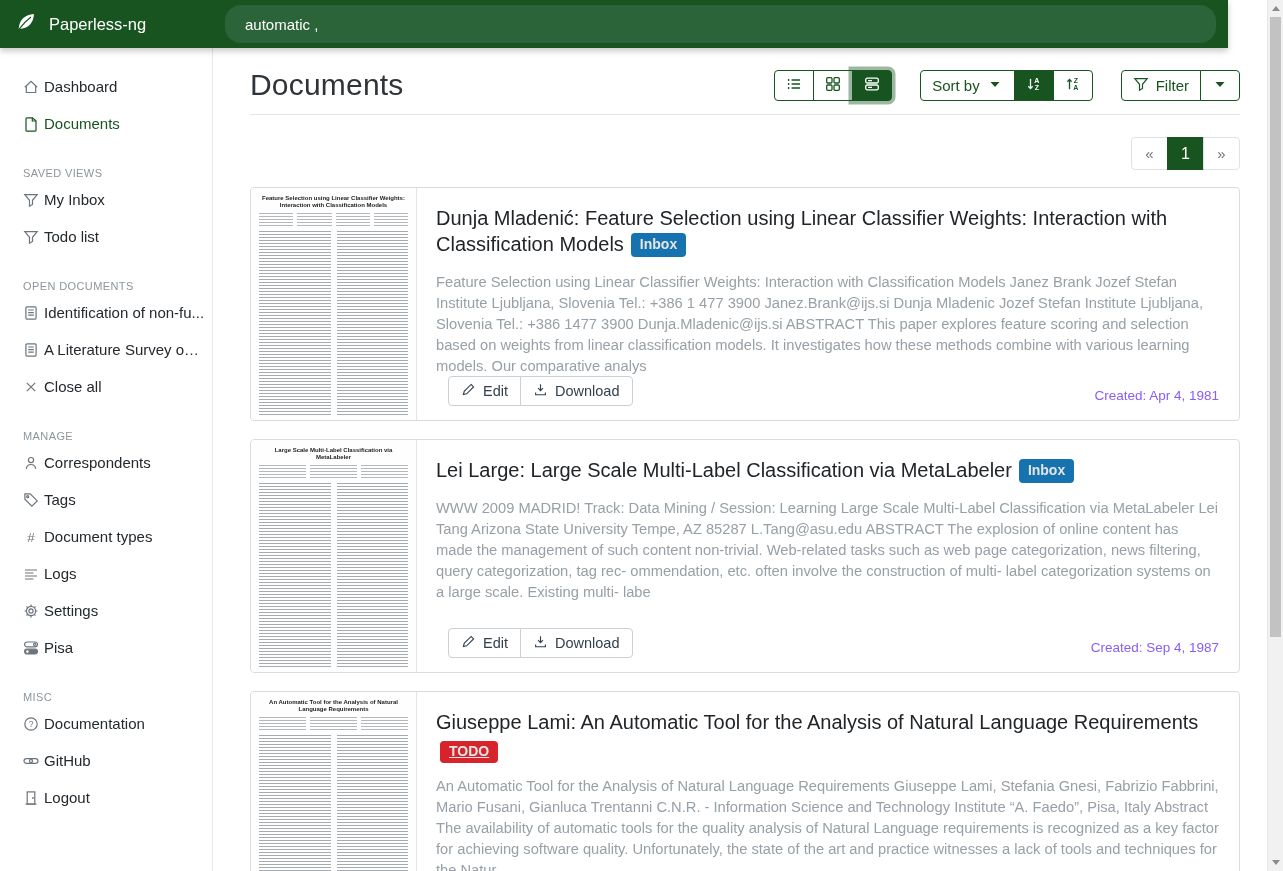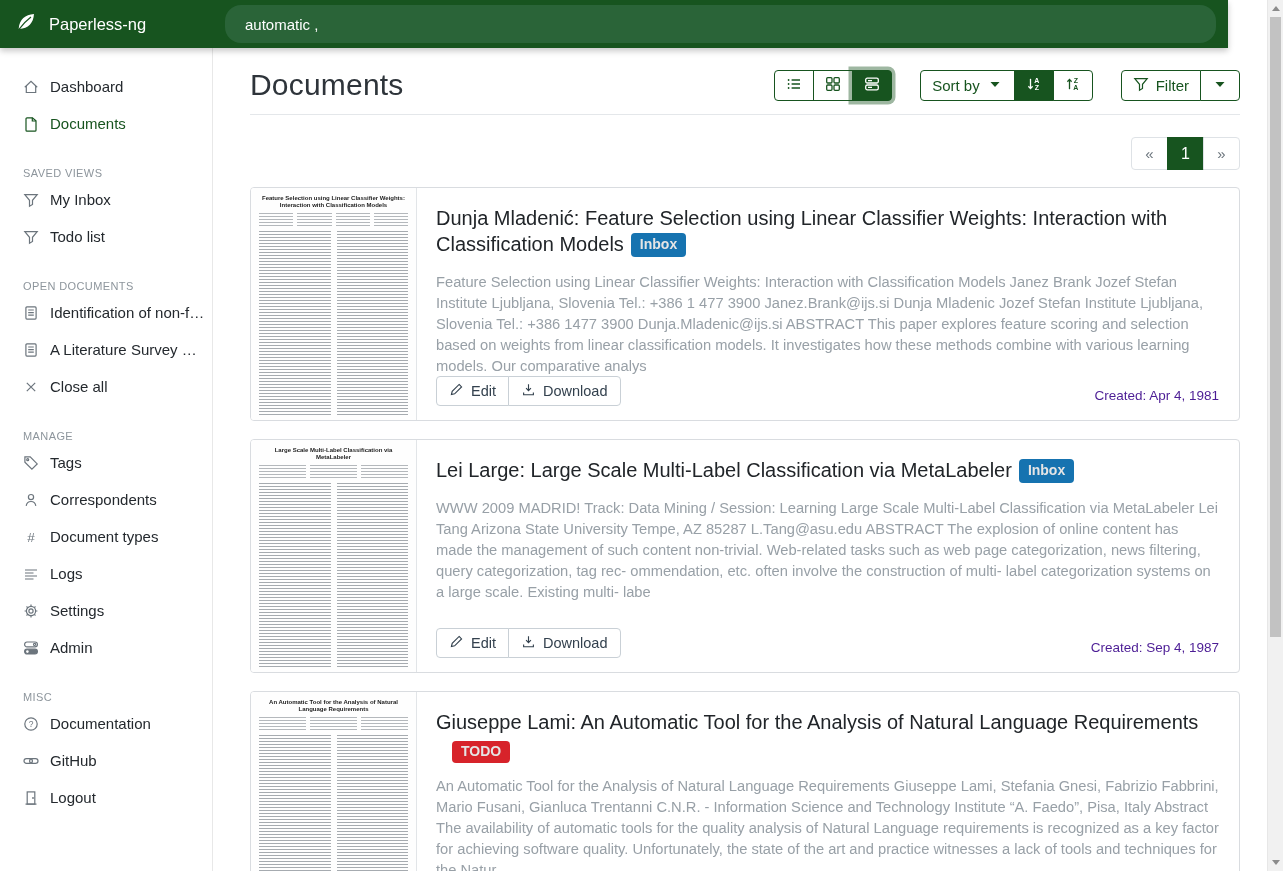--- a/index.html
+++ b/index.html
@@ -14,21 +14,21 @@
     background:#17541f; display:flex; z-index:20; box-shadow:0 3px 6px rgba(0,0,0,.22); }
   .brand { width:213px; flex:none; display:flex; align-items:center; gap:12px;
     padding-left:15px; color:#fff; font-size:16.5px; cursor:pointer; }
   .brand svg { width:22px; height:22px; }
   .search-area { flex:1; display:flex; align-items:center; padding:0 12px; }
   .search-input { width:100%; height:38px; background:#2a6438; border:none; outline:none;
     border-radius:16px; color:#fff; font-size:15px; padding:8px 20px; font-family:inherit; }
   
   .sidebar { position:absolute; top:48px; left:0; width:213px; bottom:0; background:#fff;
     box-shadow:inset -1px 0 0 rgba(0,0,0,.09); padding-top:14px; z-index:10; }
-  .nav-item { display:flex; align-items:center; gap:11px; height:37px; padding:0 8px 0 23px;
+  .nav-item { display:flex; align-items:center; gap:5px; height:37px; padding:0 8px 0 23px;
     font-size:15px; color:#24292e; cursor:pointer; white-space:nowrap; overflow:hidden; }
   .nav-item .ico { width:16px; height:16px; flex:none; color:#6c757d; display:flex; }
   .nav-item .ico svg { width:16px; height:16px; }
   .nav-item.active, .nav-item.active .ico { color:#17541f; }
   .nav-item span.lbl { overflow:hidden; text-overflow:ellipsis; }
   .nav-section { margin:25px 0 2px; padding-left:23px; font-size:11px; color:#8d959c; letter-spacing:.4px; }
   .mt6 { margin-top:6px; }
   
   .main { position:absolute; left:213px; top:48px; right:16px; bottom:0; padding:20px 27px 0 37px; overflow:hidden; }
   .pagehead { display:flex; justify-content:space-between; align-items:center; }
@@ -61,32 +61,32 @@
   .thumb-title { font-size:6px; line-height:1.2; font-weight:bold; text-align:center; color:#1c1c1c; margin:0 4px 4px; }
   .thumb-authors { display:flex; gap:4px; height:13px; margin:0 2px 5px; flex:none; }
   .thumb-authors i { flex:1; background:repeating-linear-gradient(to bottom,#b4b8bc 0 1px,transparent 1px 3px); }
   .thumb-cols { flex:1; display:flex; gap:6px; margin:0 2px; }
   .thumb-cols i { flex:1; background:repeating-linear-gradient(to bottom,#a6abb0 0 1px,transparent 1px 3px); }
   .doc-body { flex:1; min-width:0; display:flex; flex-direction:column; padding:17px 20px 14px 19px; }
   .doc-title { font-size:20px; font-weight:400; color:#212529; line-height:1.3; cursor:pointer; }
   .badge { display:inline-block; font-size:14px; font-weight:700; color:#e5e5e5; padding:2px 9px 4px;
     border-radius:4px; margin-left:7px; transform:translateY(-2px); cursor:pointer; }
   .badge-inbox { background:#1673b0; }
-  .badge-todo  { background:#d7232a; margin-left:16px; transform:none; }
+  .badge-todo  { background:#d7232a; margin-left:4px; transform:none;text-decoration:underline; }
   .badge-row { margin-top:6px; }
   .doc-excerpt { margin-top:13px; font-size:14.7px; line-height:21px; color:#98a0a7; max-height:106px; overflow:hidden; }
   .doc-footer { margin-top:auto; display:flex; align-items:flex-end; justify-content:space-between; }
   .action-group { display:inline-flex; }
   .action-btn { height:30px; display:inline-flex; align-items:center; gap:7px; padding:0 12px;
     background:#fff; border:1px solid #c9d0d6; color:#33414e; font-size:14.5px; font-family:inherit; cursor:pointer; }
   .action-btn + .action-btn { margin-left:-1px; }
-  .action-btn:first-child { border-radius:4px 0 0 4px; }
+  .action-btn:first-child { border-radius:4px 0 0 4px;margin-left:12px; }
   .action-btn:last-child { border-radius:0 4px 4px 0; }
   .action-btn svg { width:15px; height:15px; }
-  .created { font-size:13.5px; color:#4c1d95; padding-bottom:3px; white-space:nowrap; }
+  .created { font-size:13.5px; color:#8b5cf6; padding-bottom:3px; white-space:nowrap; }
   
   .scrollbar { position:absolute; top:0; right:0; width:16px; height:871px; background:#f1f1f1;
     border-left:1px solid #e7e7e7; z-index:30; }
   .sb-thumb { position:absolute; top:17px; left:2px; right:2px; height:620px; background:#c2c2c2; cursor:pointer; }
   .sb-arrow { position:absolute; left:4px; width:0; height:0; border-left:4px solid transparent;
     border-right:4px solid transparent; cursor:pointer; }
   .sb-arrow.up { top:6px; border-bottom:5px solid #8b8b8b; }
   .sb-arrow.down { bottom:6px; border-top:5px solid #8b8b8b; }
 </style>
 </head>
@@ -170,34 +170,34 @@
           <path d="M3.8 3.8l8.4 8.4M12.2 3.8l-8.4 8.4"></path>
         </svg>
       </span>
     <span class="lbl">Close all</span>
   </div>
 
   <div class="nav-section">MANAGE</div>
   <div class="nav-item">
     <span class="ico">
         <svg viewBox="0 0 16 16" fill="none" stroke="currentColor" stroke-width="1.2">
+          <circle cx="8" cy="5.1" r="2.6"></circle>
+          <path d="M3.2 13.8c.4-2.8 2.3-4.3 4.8-4.3s4.4 1.5 4.8 4.3"></path>
+        </svg>
+      </span>
+    <span class="lbl">Correspondents</span>
+  </div>
+  <div class="nav-item">
+    <span class="ico">
+        <svg viewBox="0 0 16 16" fill="none" stroke="currentColor" stroke-width="1.2">
           <path d="M1.9 1.9h5.3l7 7-5.3 5.3-7-7z"></path>
           <circle cx="4.7" cy="4.7" r="1"></circle>
         </svg>
       </span>
     <span class="lbl">Tags</span>
-  </div>
-  <div class="nav-item">
-    <span class="ico">
-        <svg viewBox="0 0 16 16" fill="none" stroke="currentColor" stroke-width="1.2">
-          <circle cx="8" cy="5.1" r="2.6"></circle>
-          <path d="M3.2 13.8c.4-2.8 2.3-4.3 4.8-4.3s4.4 1.5 4.8 4.3"></path>
-        </svg>
-      </span>
-    <span class="lbl">Correspondents</span>
   </div>
   <div class="nav-item">
     <span class="ico">
         <svg viewBox="0 0 16 16">
           <text x="8" y="12.5" text-anchor="middle" font-size="13.5" fill="currentColor" font-family="Liberation Sans, sans-serif">#</text>
         </svg>
       </span>
     <span class="lbl">Document types</span>
   </div>
   <div class="nav-item">
@@ -220,21 +220,21 @@
   </div>
   <div class="nav-item">
     <span class="ico">
         <svg viewBox="0 0 16 16" fill="none" stroke="currentColor" stroke-width="1.2">
           <rect x="1.6" y="2" width="12.8" height="4.8" rx="2.4"></rect>
           <circle cx="11.6" cy="4.4" r="1.1"></circle>
           <rect x="1.6" y="9.2" width="12.8" height="4.8" rx="2.4" fill="currentColor"></rect>
           <circle cx="4.4" cy="11.6" r="1.3" fill="#fff" stroke="none"></circle>
         </svg>
       </span>
-    <span class="lbl">Admin</span>
+    <span class="lbl">Pisa</span>
   </div>
 
   <div class="nav-section">MISC</div>
   <div class="nav-item">
     <span class="ico">
         <svg viewBox="0 0 16 16" fill="none" stroke="currentColor" stroke-width="1.2">
           <circle cx="8" cy="8" r="6.2"></circle>
           <text x="8" y="11" text-anchor="middle" font-size="8.5" fill="currentColor" stroke="none" font-family="Liberation Sans, sans-serif">?</text>
         </svg>
       </span>

